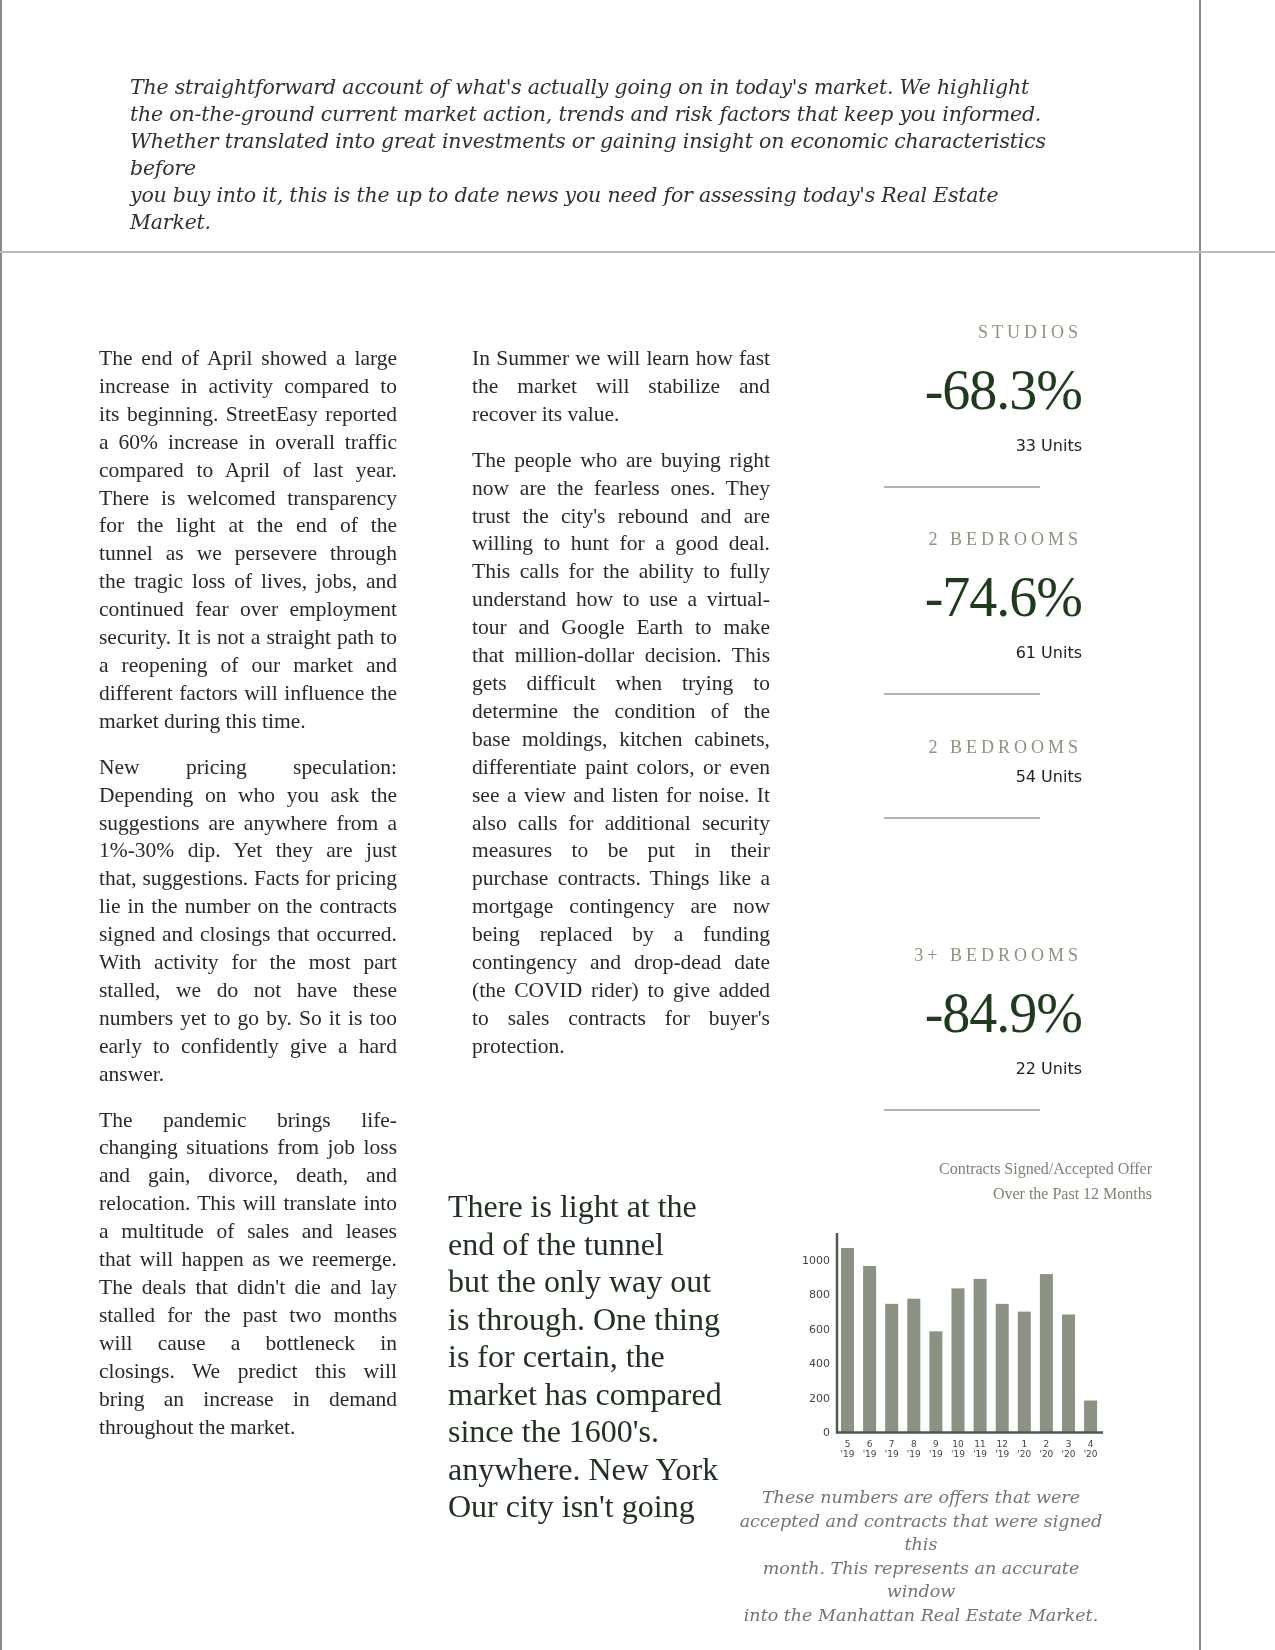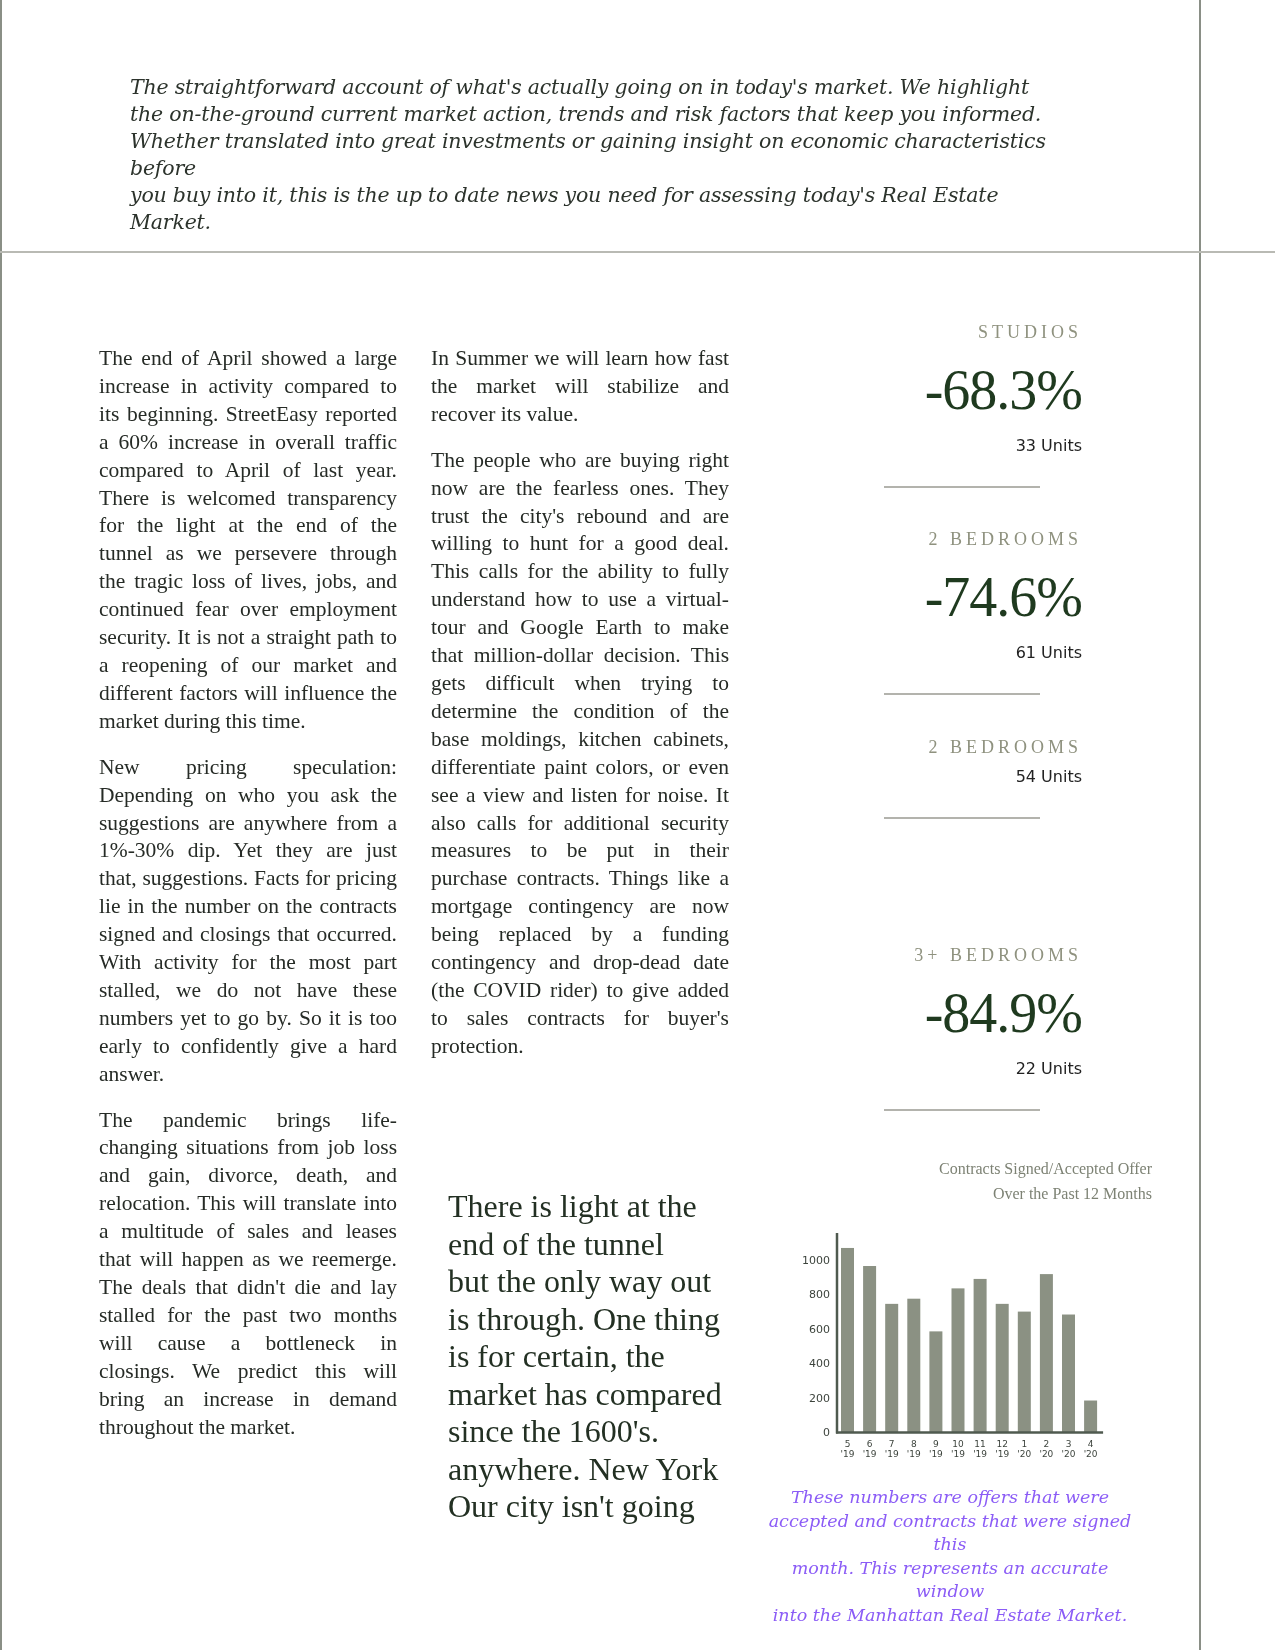--- a/index.html
+++ b/index.html
@@ -15,21 +15,21 @@
     letter-spacing: -0.2px;
   }
 
   .col {
     position: absolute; top: 345px; width: 298px;
     font-family: "Liberation Serif", serif; font-size: 21.5px; line-height: 27.9px;
     color: #262b26; text-align: justify;
   }
   .col p { margin: 0 0 18px 0; }
   .col-left { left: 99px; }
-  .col-mid { left: 431px; }
+  .col-mid { left: 472px; }
 
   .quote {
     position: absolute; left: 448px; top: 1188px; width: 310px;
     font-family: "Liberation Serif", serif; font-size: 32px; line-height: 37.5px;
     color: #233023;
   }
 
   .stat { position: absolute; left: 842px; width: 240px; text-align: right; }
   .stat-label {
     font-family: "Liberation Serif", serif; font-size: 18px; letter-spacing: 4px;
@@ -50,23 +50,23 @@
   .s4 { top: 943px; }
 
   .chart-title {
     position: absolute; left: 770px; top: 1156px; width: 382px; text-align: right;
     font-family: "Liberation Serif", serif; font-size: 16px; line-height: 25px; color: #7d8274;
   }
   .chart { position: absolute; left: 780px; top: 1220px; width: 340px; height: 250px; }
   .chart text { font-family: "DejaVu Sans", sans-serif; }
 
   .caption {
-    position: absolute; left: 759px; top: 1486px; width: 382px; text-align: center;
+    position: absolute; left: 730px; top: 1486px; width: 382px; text-align: center;
     font-family: "DejaVu Serif", serif; font-style: italic; font-size: 17.5px;
-    line-height: 23.5px; color: #8b5cf6;
+    line-height: 23.5px; color: #737373;
   }
 </style>
 </head>
 <body>
 
 <div class="vline-left"></div>
 <div class="vline-right"></div>
 <div class="hrule"></div>
 
 <div class="intro">

